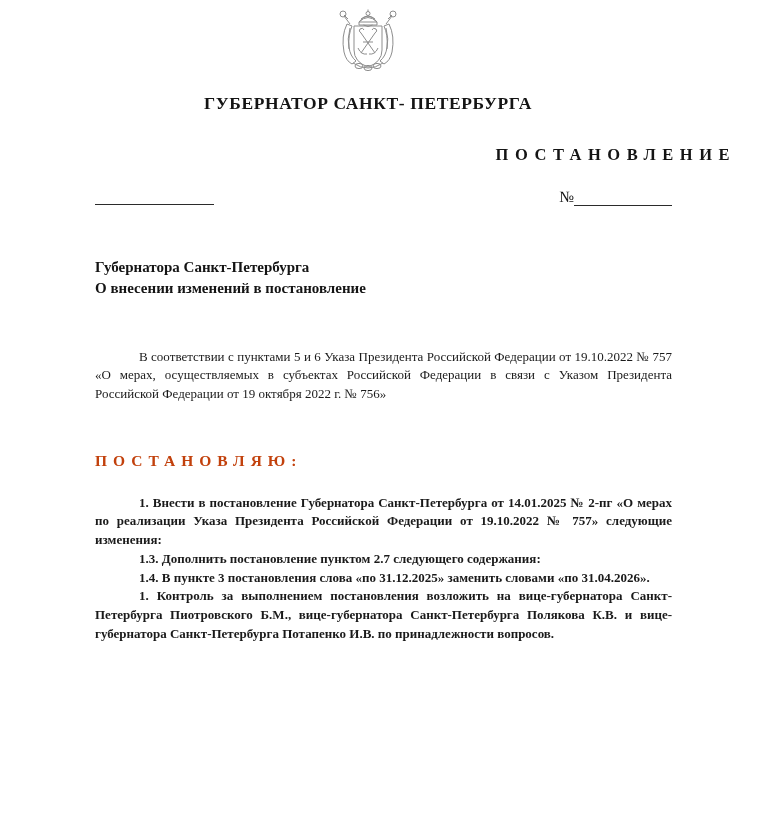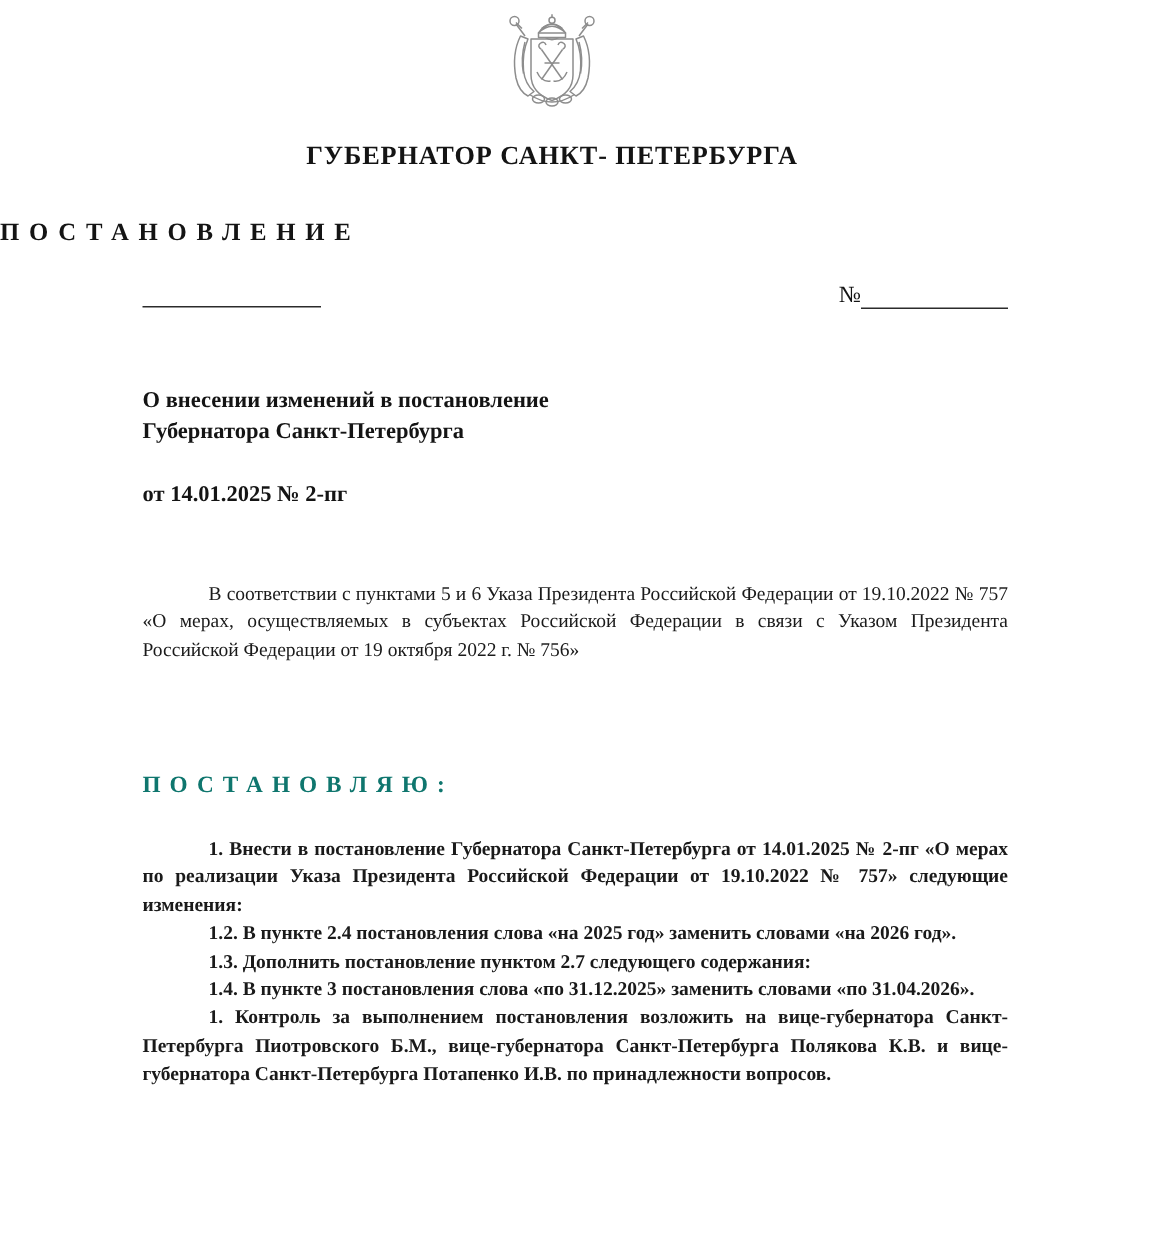--- a/index.html
+++ b/index.html
@@ -41,21 +41,21 @@
   
   .doc-title {
     text-align: center;
     font-weight: bold;
     font-size: 17.5px;
     letter-spacing: 0.6px;
     margin: 17px 0 0 0;
     color: #141414;
   }
   .doc-kind {
-    text-align: left;
+    text-align: right;
     font-weight: bold;
     font-size: 16.5px;
     letter-spacing: 6.5px;
     margin: 31px 0 0 0;
     color: #141414;
   }
 
   
   .fillrow {
     position: relative;
@@ -121,22 +121,22 @@
   .para.indent {
     text-indent: 44px;
   }
   .preamble {
     margin-top: 48px;
   }
   .resolve {
     font-weight: bold;
     font-size: 15.5px;
     letter-spacing: 6px;
-    margin: 72px 0 0 0;
-    color: #0f766e;
+    margin: 48px 0 0 0;
+    color: #c2410c;
   }
   .items {
     margin-top: 24px;
     font-weight: bold;
   }
   .items .para + .para {
     margin-top: 0;
   }
 </style>
 </head>
@@ -192,33 +192,31 @@
 
   <div class="fillrow">
     <div class="rule-left"></div>
     <div class="num-group">
       <span class="num-sign">№</span>
       <span class="rule-right"></span>
     </div>
   </div>
 
   <div class="subject">
+    <div>Губернатора Санкт-Петербурга</div>
     <div>О внесении изменений в постановление</div>
-    <div>Губернатора Санкт-Петербурга</div>
-  </div>
-  <div class="subject-date">от 14.01.2025 № 2-пг</div>
+  </div>
 
   <div class="body-block">
 
     <p class="para indent preamble">В соответствии с пунктами 5 и 6 Указа Президента Российской Федерации от 19.10.2022 № 757 «О мерах, осуществляемых в субъектах Российской Федерации в связи с Указом Президента Российской Федерации от 19 октября 2022 г. № 756»</p>
 
     <div class="resolve">ПОСТАНОВЛЯЮ:</div>
 
     <div class="items">
       <p class="para indent">1. Внести в постановление Губернатора Санкт-Петербурга от 14.01.2025 № 2-пг «О мерах по реализации Указа Президента Российской Федерации от 19.10.2022 № 757» следующие изменения:</p>
-      <p class="para indent">1.2. В пункте 2.4 постановления слова «на 2025 год» заменить словами «на 2026 год».</p>
       <p class="para indent">1.3. Дополнить постановление пунктом 2.7 следующего содержания:</p>
       <p class="para indent">1.4. В пункте 3 постановления слова «по 31.12.2025» заменить словами «по 31.04.2026».</p>
       <p class="para indent">1. Контроль за выполнением постановления возложить на вице-губернатора Санкт-Петербурга Пиотровского Б.М., вице-губернатора Санкт-Петербурга Полякова К.В. и вице-губернатора Санкт-Петербурга Потапенко И.В. по принадлежности вопросов.</p>
     </div>
 
   </div>
 </div>
 
 </body></html>

